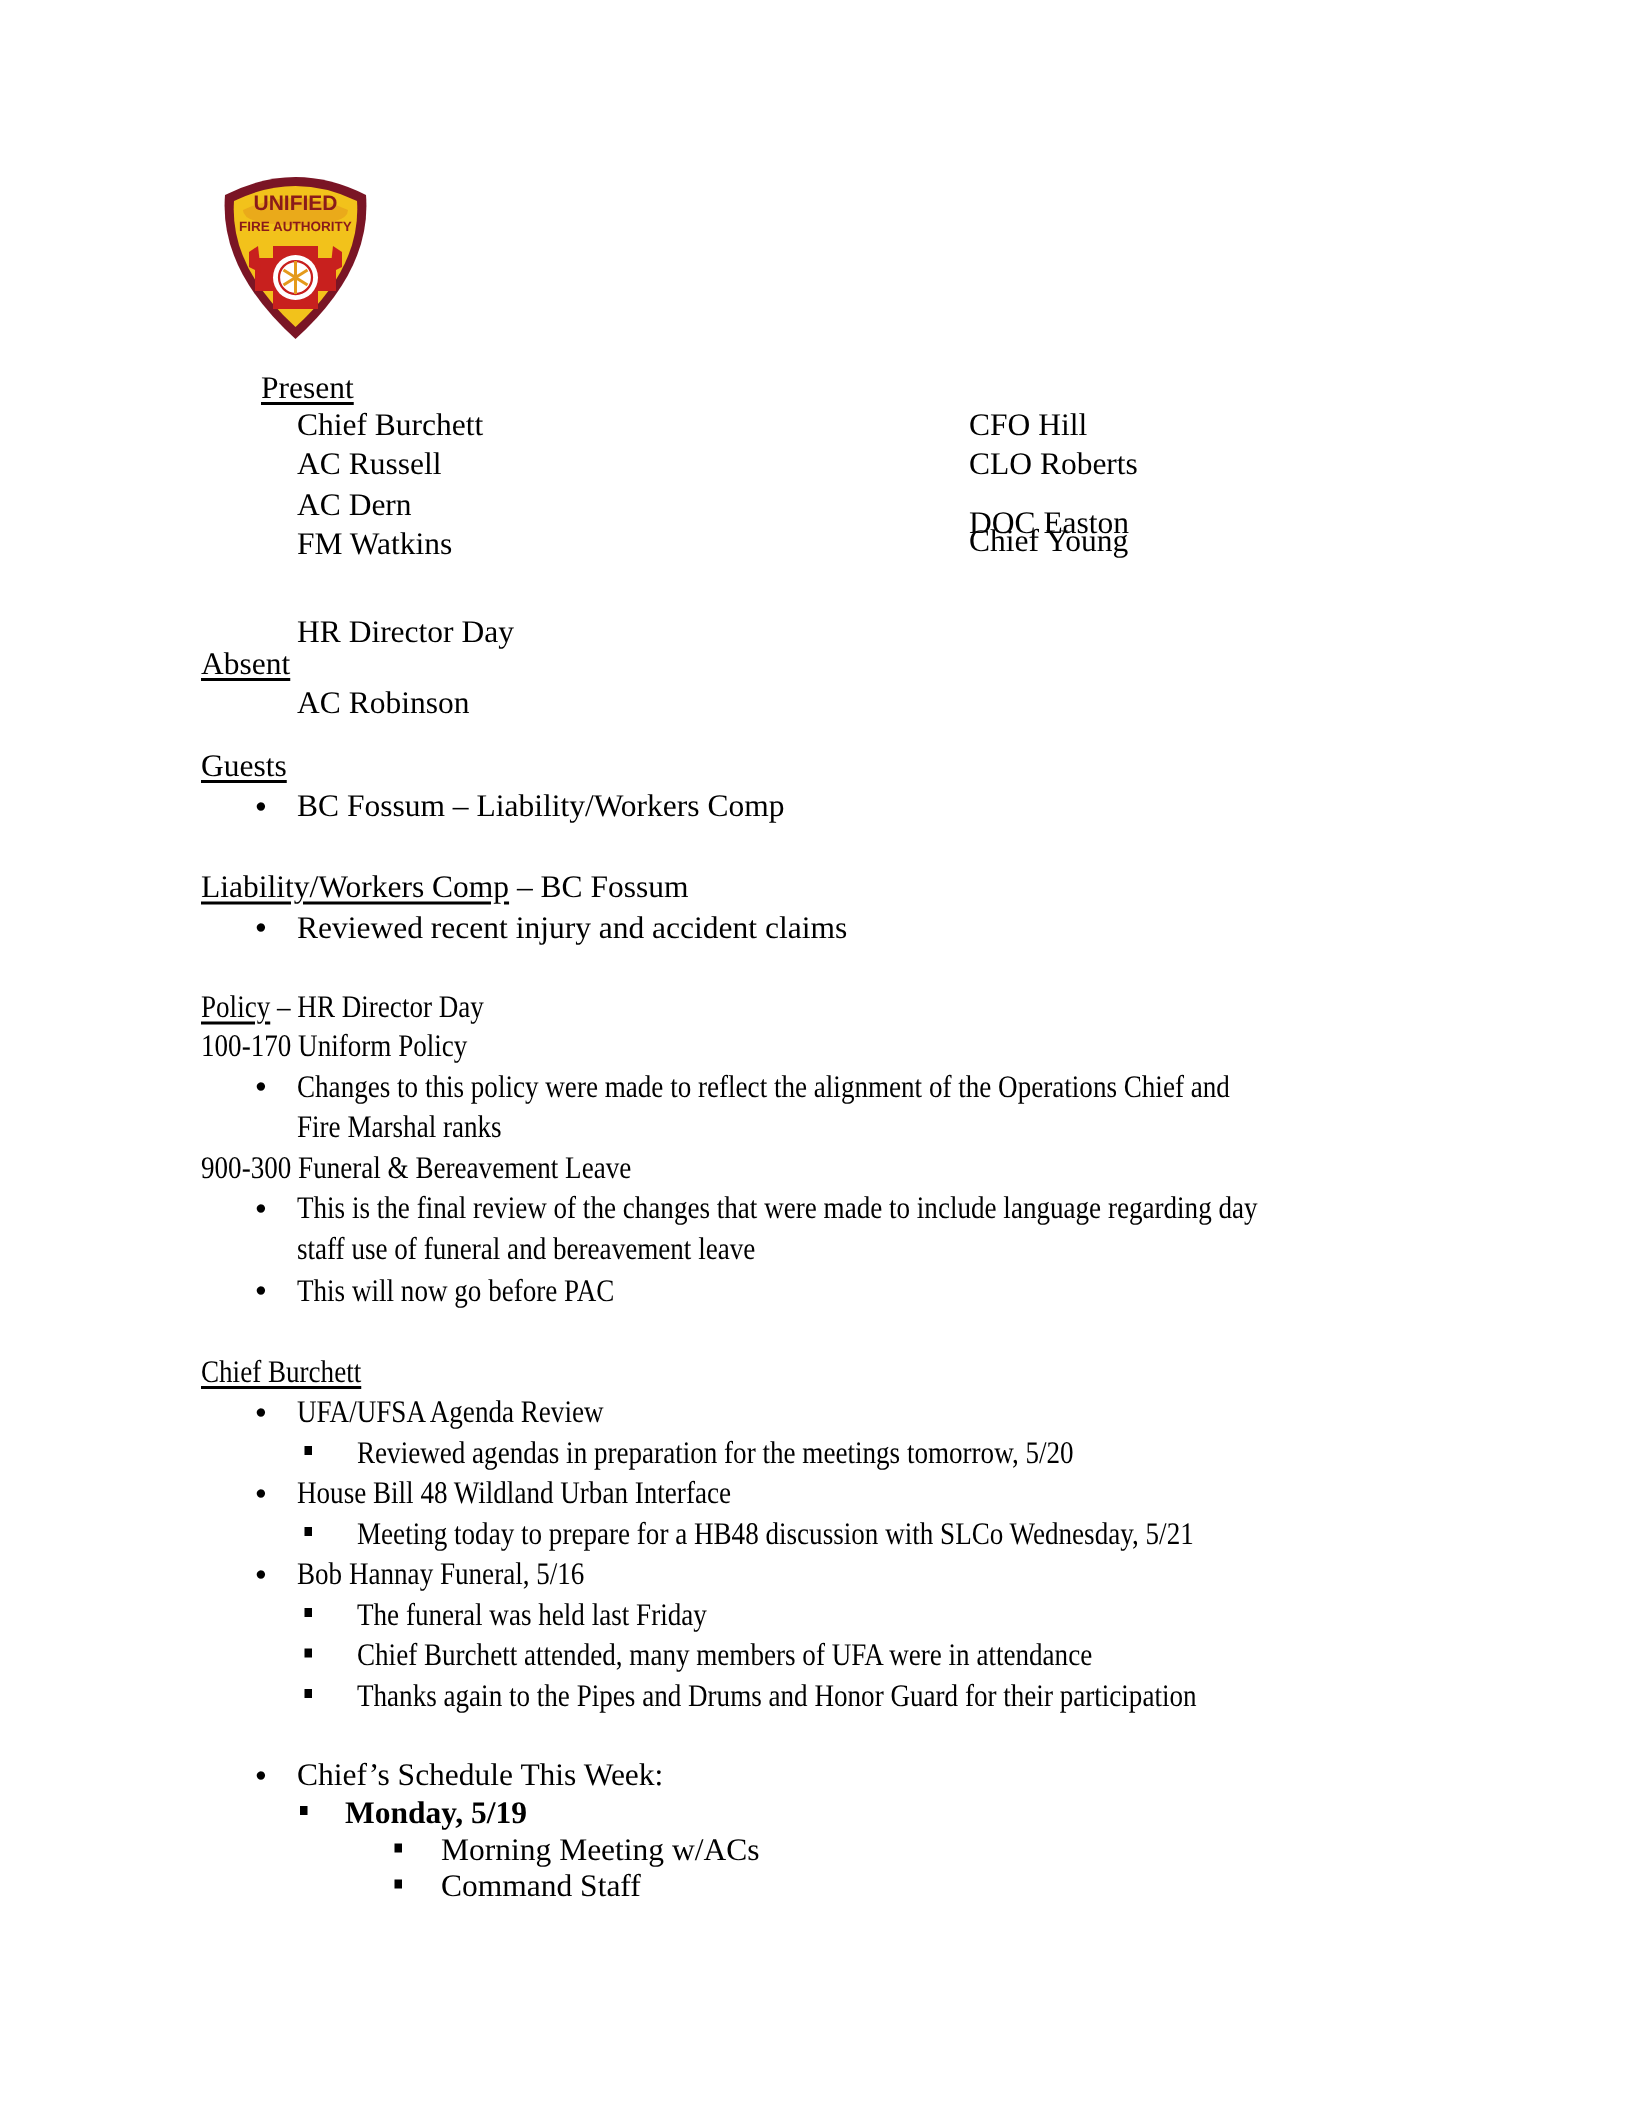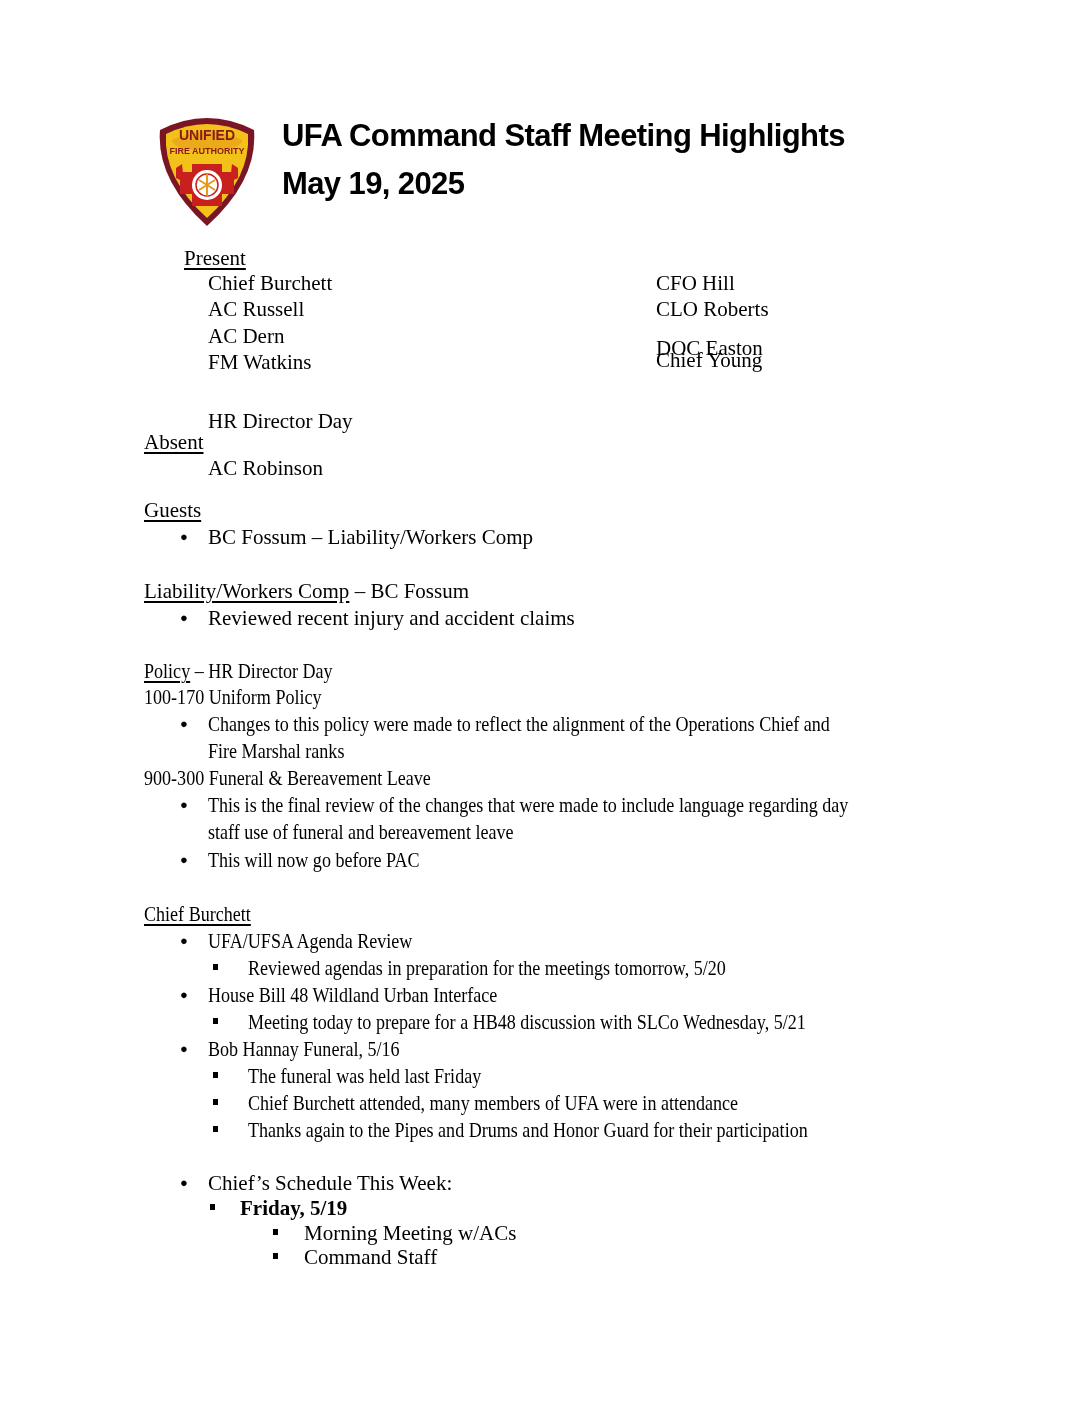--- a/index.html
+++ b/index.html
@@ -1,18 +1,18 @@
 <!DOCTYPE html>
 <html><head>
 <meta charset="utf-8">
 <style>
   html, body { margin: 0; padding: 0; background: #ffffff; }
   body { width: 1088px; height: 1408px; position: relative; overflow: hidden;
          font-family: "Liberation Serif", serif; color: #000; }
-  .page { position: absolute; left: 16px; top: 0; width: 864px; height: 1408px; }
+  .page { position: absolute; left: 6px; top: 0; width: 864px; height: 1408px; }
 
   .logo { position: absolute; left: 138px; top: 110px; width: 106px; height: 118px; }
   .title { position: absolute; left: 266px; top: 112px;
            font-family: "Liberation Sans", sans-serif; font-weight: bold;
            font-size: 31px; line-height: 48px; letter-spacing: -0.6px; }
 
   .txt { position: absolute; font-size: 21px; line-height: 26px; white-space: nowrap; }
   .u { text-decoration: underline; text-underline-offset: 3px; }
   .cond { transform: scaleX(0.86); transform-origin: left center; }
   .bullet { position: absolute; font-size: 13px; line-height: 26px; }
@@ -31,24 +31,20 @@
     <text x="53" y="30" text-anchor="middle" font-family="Liberation Sans, sans-serif" font-weight="bold" font-size="14" fill="#8a1a1a">UNIFIED</text>
     <text x="53" y="44" text-anchor="middle" font-family="Liberation Sans, sans-serif" font-weight="bold" font-size="9" fill="#8a1a1a">FIRE AUTHORITY</text>
     <path d="M38 54 L68 54 L68 62 L80 62 L80 84 L68 84 L68 96 L38 96 L38 84 L26 84 L26 62 L38 62 Z" fill="#c8201e"></path>
     <circle cx="53" cy="75" r="15" fill="#ffffff"></circle>
     <circle cx="53" cy="75" r="11" fill="none" stroke="#c8201e" stroke-width="1.5"></circle>
     <path d="M45 80 L61 70 M45 70 L61 80 M53 64 L53 86" stroke="#e49a1b" stroke-width="2"></path>
     <path d="M22 58 L28 54 L30 72 L22 68 Z" fill="#c8201e"></path>
     <path d="M84 58 L78 54 L76 72 L84 68 Z" fill="#c8201e"></path>
   </svg>
 
-  <div class="title">
-    <div>UFA Command Staff Meeting Highlights</div>
-    <div>May 19, 2025</div>
-  </div>
 
   <div class="txt u" style="left:128px;top:245px;margin-left:40px;">Present</div>
   <div class="txt" style="left:192px;top:270px;">Chief Burchett</div>
   <div class="txt" style="left:192px;top:296px;">AC Russell</div>
   <div class="txt" style="left:192px;top:323px;">AC Dern</div>
   <div class="txt" style="left:192px;top:349px;">FM Watkins</div>
   <div class="txt" style="left:192px;top:376px;margin-top:32px;">HR Director Day</div>
   <div class="txt" style="left:640px;top:270px;">CFO Hill</div>
   <div class="txt" style="left:640px;top:296px;">CLO Roberts</div>
   <div class="txt" style="left:640px;top:323px;margin-top:12px;">DOC Easton</div>
@@ -94,19 +90,19 @@
   <div class="sq" style="left:197px;top:1072px;"></div>
   <div class="txt cond" style="left:232px;top:1063px;">The funeral was held last Friday</div>
   <div class="sq" style="left:197px;top:1099px;"></div>
   <div class="txt cond" style="left:232px;top:1090px;">Chief Burchett attended, many members of UFA were in attendance</div>
   <div class="sq" style="left:197px;top:1126px;"></div>
   <div class="txt cond" style="left:232px;top:1117px;">Thanks again to the Pipes and Drums and Honor Guard for their participation</div>
 
   <div class="bullet" style="left:164px;top:1170px;">●</div>
   <div class="txt" style="left:192px;top:1170px;">Chief’s Schedule This Week:</div>
   <div class="sq" style="left:194px;top:1204px;"></div>
-  <div class="txt b" style="left:224px;top:1195px;">Friday, 5/19</div>
+  <div class="txt b" style="left:224px;top:1195px;">Monday, 5/19</div>
   <div class="sq" style="left:257px;top:1229px;"></div>
   <div class="txt" style="left:288px;top:1220px;">Morning Meeting w/ACs</div>
   <div class="sq" style="left:257px;top:1253px;"></div>
   <div class="txt" style="left:288px;top:1244px;">Command Staff</div>
 
 </div>
 
 </body></html>

